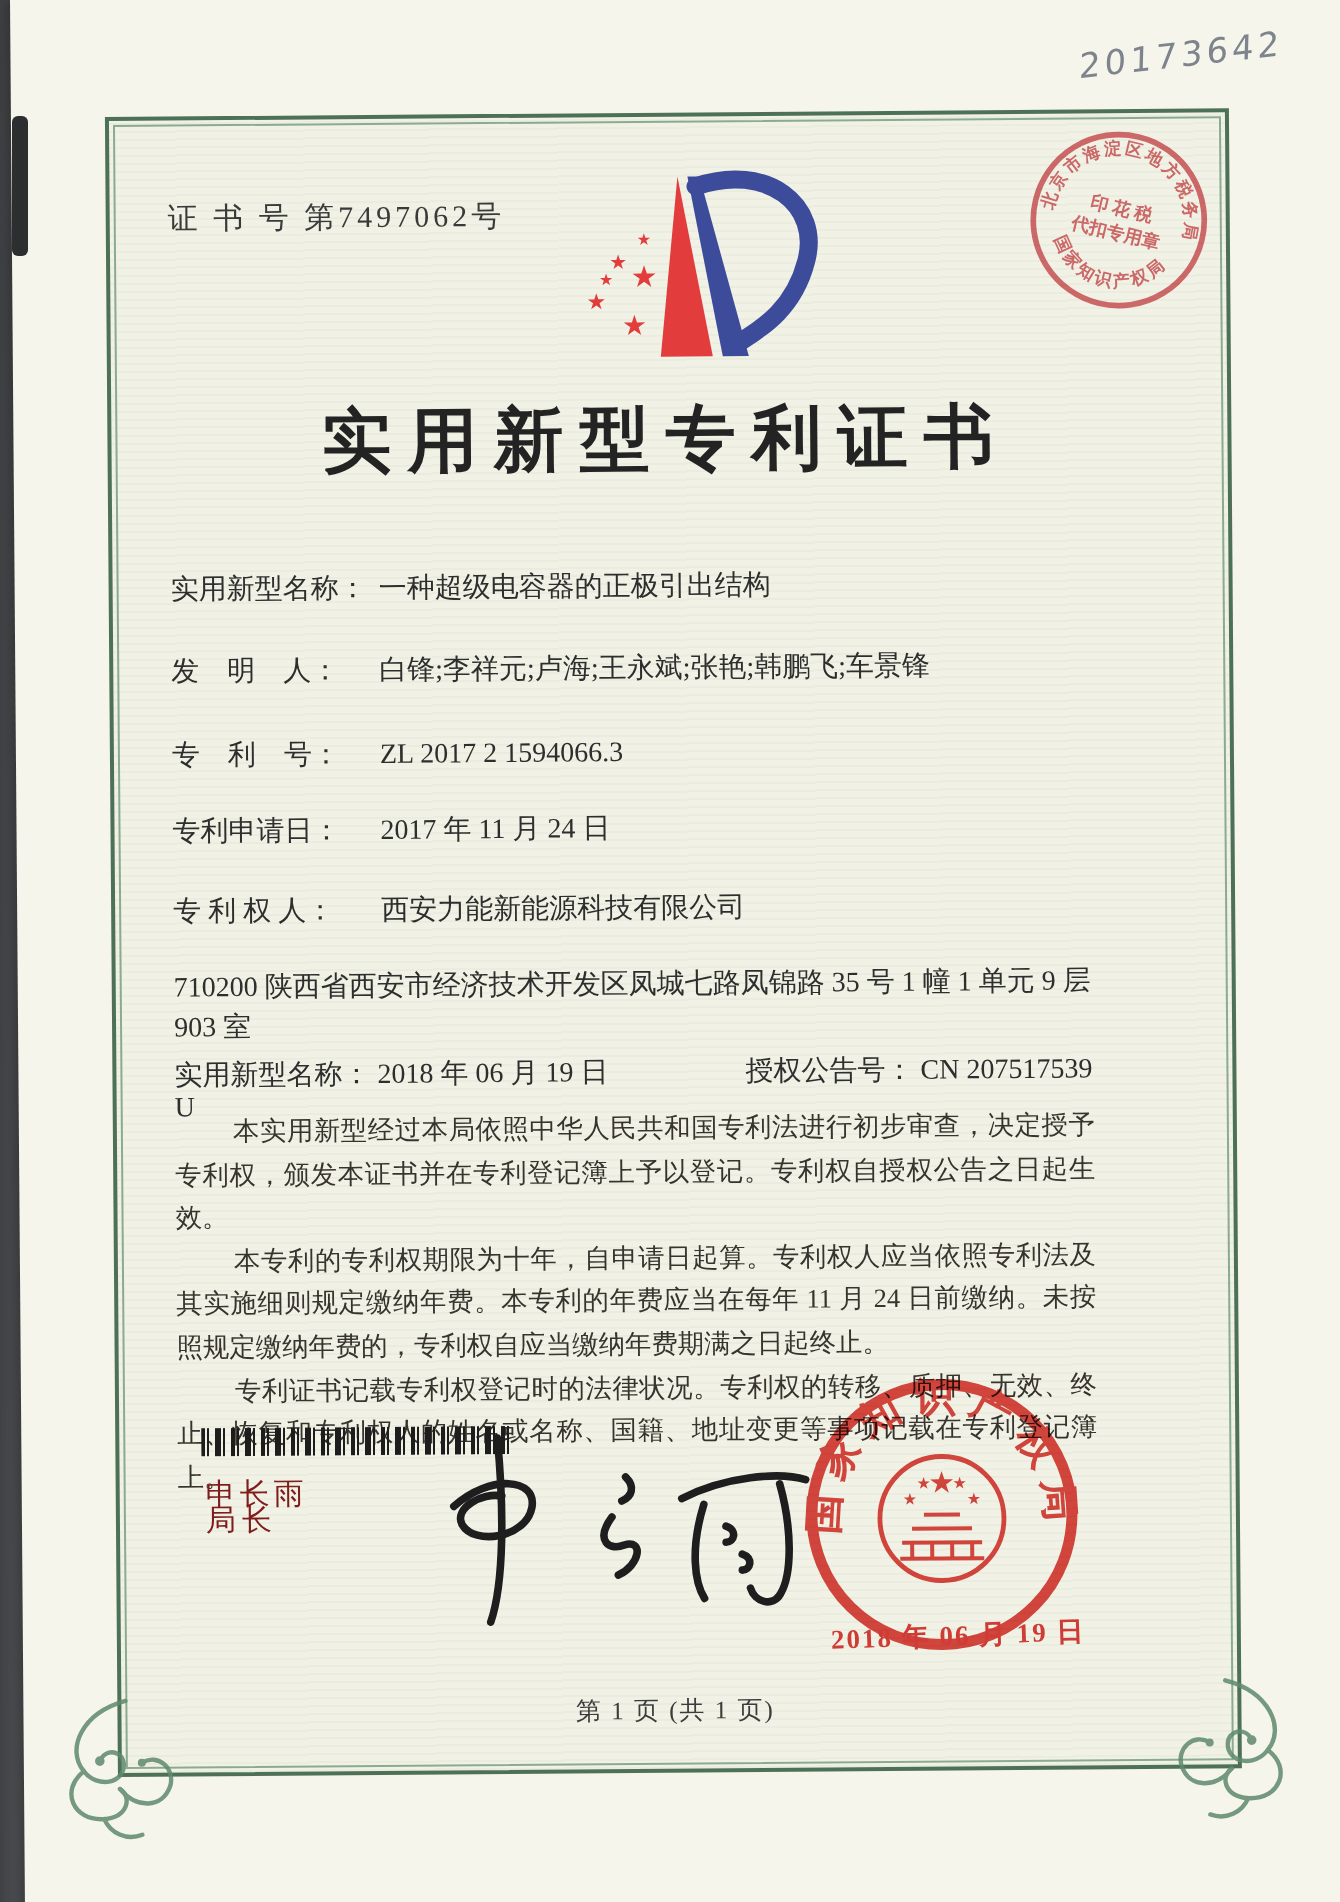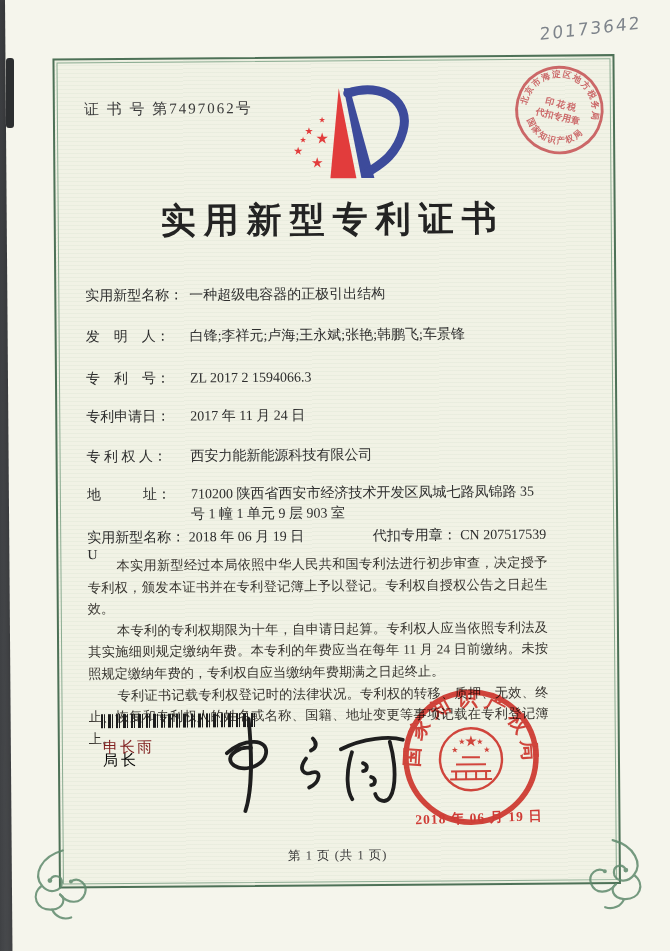--- a/index.html
+++ b/index.html
@@ -32,21 +32,21 @@
   
   #paragraphs{left:78px;top:557px;width:460px;font-size:13.2px;line-height:21.6px;
     color:#37342f;text-align:justify;}
   #paragraphs p{margin:0;text-indent:2.2em;}
   
   #barcode{left:90px;top:716px;width:156px;height:14px;
     background:repeating-linear-gradient(90deg,#1d1d1d 0 2px,transparent 2px 3px,
       #1d1d1d 3px 4px,transparent 4px 7px,#1d1d1d 7px 10px,transparent 10px 11px,
       #1d1d1d 11px 12px,transparent 12px 15px);}
   
-  #signer-title{left:92px;top:753px;font-size:15px;letter-spacing:3px;color:#000000;}
+  #signer-title{left:92px;top:753px;font-size:15px;letter-spacing:3px;color:#7f1d1d;}
   #signer-name{left:92px;top:740px;font-size:15px;letter-spacing:2px;color:#7f1d1d;}
   #signature{left:182px;top:716px;}
   
   #seal{left:385px;top:687px;mix-blend-mode:multiply;opacity:.92;}
   #seal-date{left:404px;top:814px;font-size:13.5px;letter-spacing:1px;color:#cf3b35;
     transform:rotate(-1.5deg);font-weight:600;}
   
   #tax-stamp{left:506px;top:68px;transform:rotate(14deg);mix-blend-mode:multiply;opacity:.85;}
   
   #handwritten{left:534px;top:24px;font-family:"DejaVu Sans",sans-serif;font-size:17px;
@@ -105,31 +105,30 @@
   </div>
   <div class="abs row" id="row-3">
     <span class="lbl">专利申请日：</span>
     <span class="val">2017 年 11 月 24 日</span>
   </div>
   <div class="abs row" id="row-4">
     <span class="lbl">专 利 权 人：</span>
     <span class="val">西安力能新能源科技有限公司</span>
   </div>
   <div class="abs row" id="row-5">
-    <span class="lbl">地　　　址：</span>
     <span class="val">710200 陕西省西安市经济技术开发区凤城七路凤锦路 35 号 1 幢 1 单元 9 层 903 室</span>
   </div>
 
   <div class="abs" id="grant-row">
     <span class="pair1">
       <span>实用新型名称：</span>
       <span>2018 年 06 月 19 日</span>
     </span>
     <span class="pair2">
-      <span>代扣专用章：</span>
+      <span>授权公告号：</span>
       <span>CN 207517539 U</span>
     </span>
   </div>
 
   <div class="abs" id="paragraphs">
     <p>本实用新型经过本局依照中华人民共和国专利法进行初步审查，决定授予专利权，颁发本证书并在专利登记簿上予以登记。专利权自授权公告之日起生效。</p>
     <p>本专利的专利权期限为十年，自申请日起算。专利权人应当依照专利法及其实施细则规定缴纳年费。本专利的年费应当在每年 11 月 24 日前缴纳。未按照规定缴纳年费的，专利权自应当缴纳年费期满之日起终止。</p>
     <p>专利证书记载专利权登记时的法律状况。专利权的转移、质押、无效、终止、恢复和专利权人的姓名或名称、国籍、地址变更等事项记载在专利登记簿上。</p>
   </div>
 

